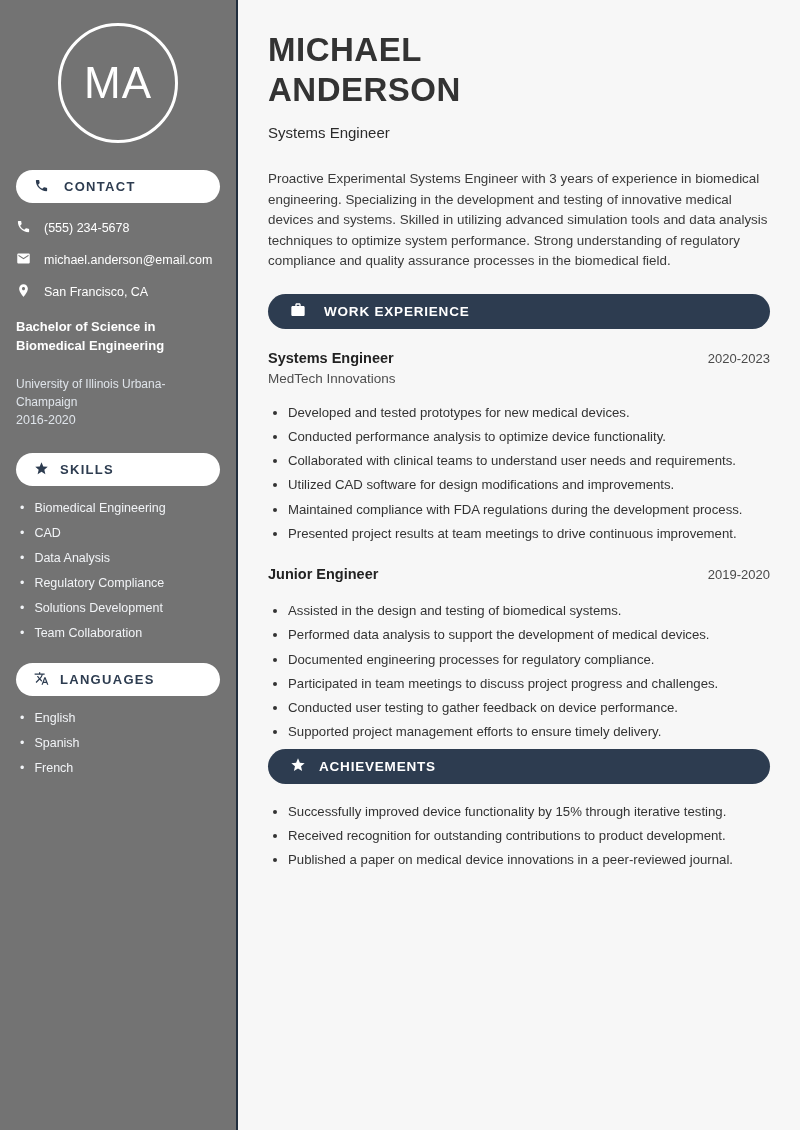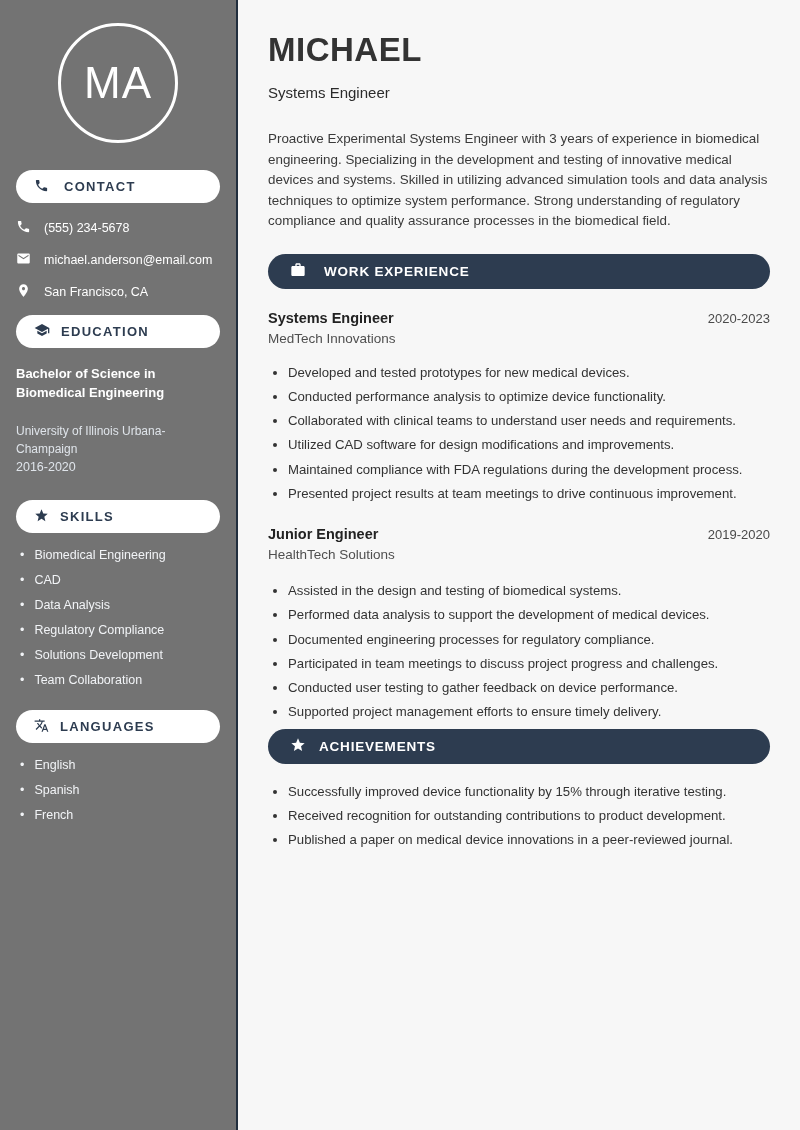--- a/index.html
+++ b/index.html
@@ -126,28 +126,20 @@
     <div class="contact-row">
       <span>
         <svg width="15" height="15" viewBox="0 0 24 24" fill="currentColor">
             <path d="M12 2C8.13 2 5 5.13 5 9c0 5.25 7 13 7 13s7-7.75 7-13c0-3.87-3.13-7-7-7zm0 9.5c-1.38 0-2.5-1.12-2.5-2.5s1.12-2.5 2.5-2.5 2.5 1.12 2.5 2.5-1.12 2.5-2.5 2.5z"></path>
           </svg>
       </span>
       <span>San Francisco, CA</span>
     </div>
   </div>
 
-  <div class="side-pill pill-education">
-    <span>
-      <svg width="16" height="16" viewBox="0 0 24 24" fill="currentColor">
-          <path d="M12 3L1 9l11 6 9-4.91V17h2V9L12 3zM5 13.18v4L12 21l7-3.82v-4L12 17l-7-3.82z"></path>
-        </svg>
-    </span>
-    <span>EDUCATION</span>
-  </div>
 
   <div class="edu-block">
     <div class="edu-degree">Bachelor of Science in Biomedical Engineering</div>
     <div class="edu-school">University of Illinois Urbana-Champaign</div>
     <div class="edu-years">2016-2020</div>
   </div>
 
   <div class="side-pill pill-skills">
     <span>
       <svg width="15" height="15" viewBox="0 0 24 24" fill="currentColor">
@@ -180,20 +172,21 @@
     <li>Spanish</li>
     <li>French</li>
   </ul>
 
 </aside>
 
 <main class="main">
 
   <h1 class="name">
     <span>MICHAEL</span><br>
+    <span>ANDERSON</span>
   </h1>
 
   <div class="job-subtitle">Systems Engineer</div>
 
   <p class="summary">Proactive Experimental Systems Engineer with 3 years of experience in biomedical engineering. Specializing in the development and testing of innovative medical devices and systems. Skilled in utilizing advanced simulation tools and data analysis techniques to optimize system performance. Strong understanding of regulatory compliance and quality assurance processes in the biomedical field.</p>
 
   <div class="section-pill pill-work">
     <span>
       <svg width="16" height="16" viewBox="0 0 24 24" fill="currentColor">
           <path d="M20 6h-4V4c0-1.11-.89-2-2-2h-4c-1.11 0-2 .89-2 2v2H4c-1.11 0-1.99.89-1.99 2L2 19c0 1.11.89 2 2 2h16c1.11 0 2-.89 2-2V8c0-1.11-.89-2-2-2zm-6 0h-4V4h4v2z"></path>
@@ -213,21 +206,20 @@
     <li>Collaborated with clinical teams to understand user needs and requirements.</li>
     <li>Utilized CAD software for design modifications and improvements.</li>
     <li>Maintained compliance with FDA regulations during the development process.</li>
     <li>Presented project results at team meetings to drive continuous improvement.</li>
   </ul>
 
   <div class="job-head second">
     <span class="job-title">Junior Engineer</span>
     <span class="job-date">2019-2020</span>
   </div>
-  <div class="job-company">HealthTech Solutions</div>
   <ul class="bullets job2">
     <li>Assisted in the design and testing of biomedical systems.</li>
     <li>Performed data analysis to support the development of medical devices.</li>
     <li>Documented engineering processes for regulatory compliance.</li>
     <li>Participated in team meetings to discuss project progress and challenges.</li>
     <li>Conducted user testing to gather feedback on device performance.</li>
     <li>Supported project management efforts to ensure timely delivery.</li>
   </ul>
 
   <div class="section-pill pill-achievements">

